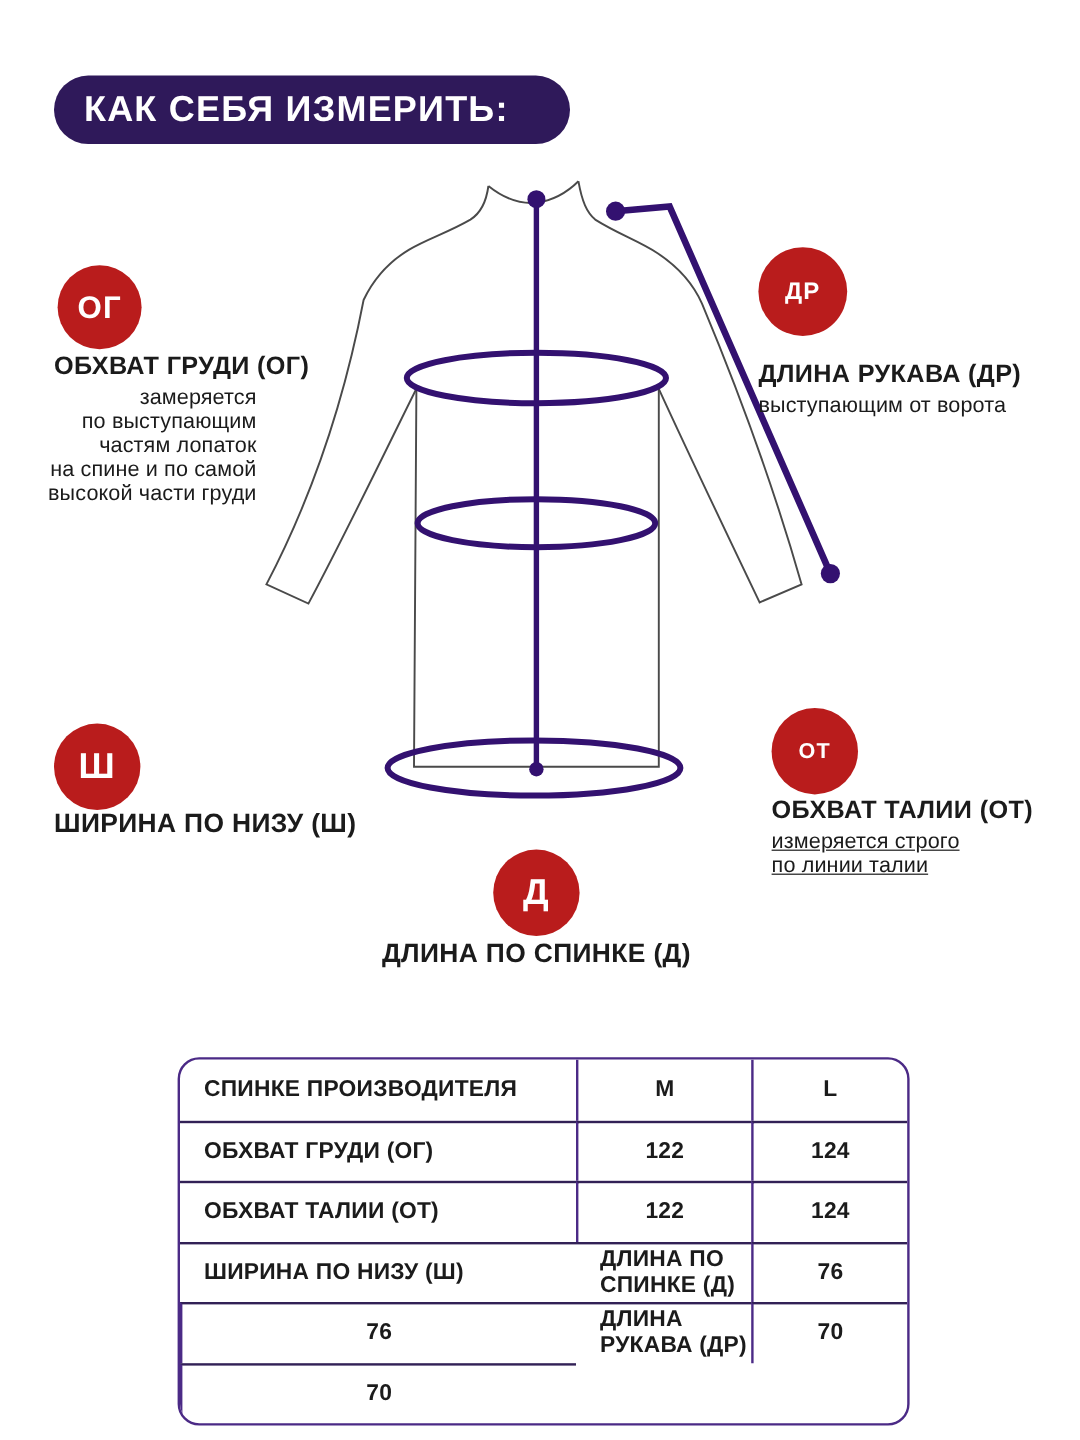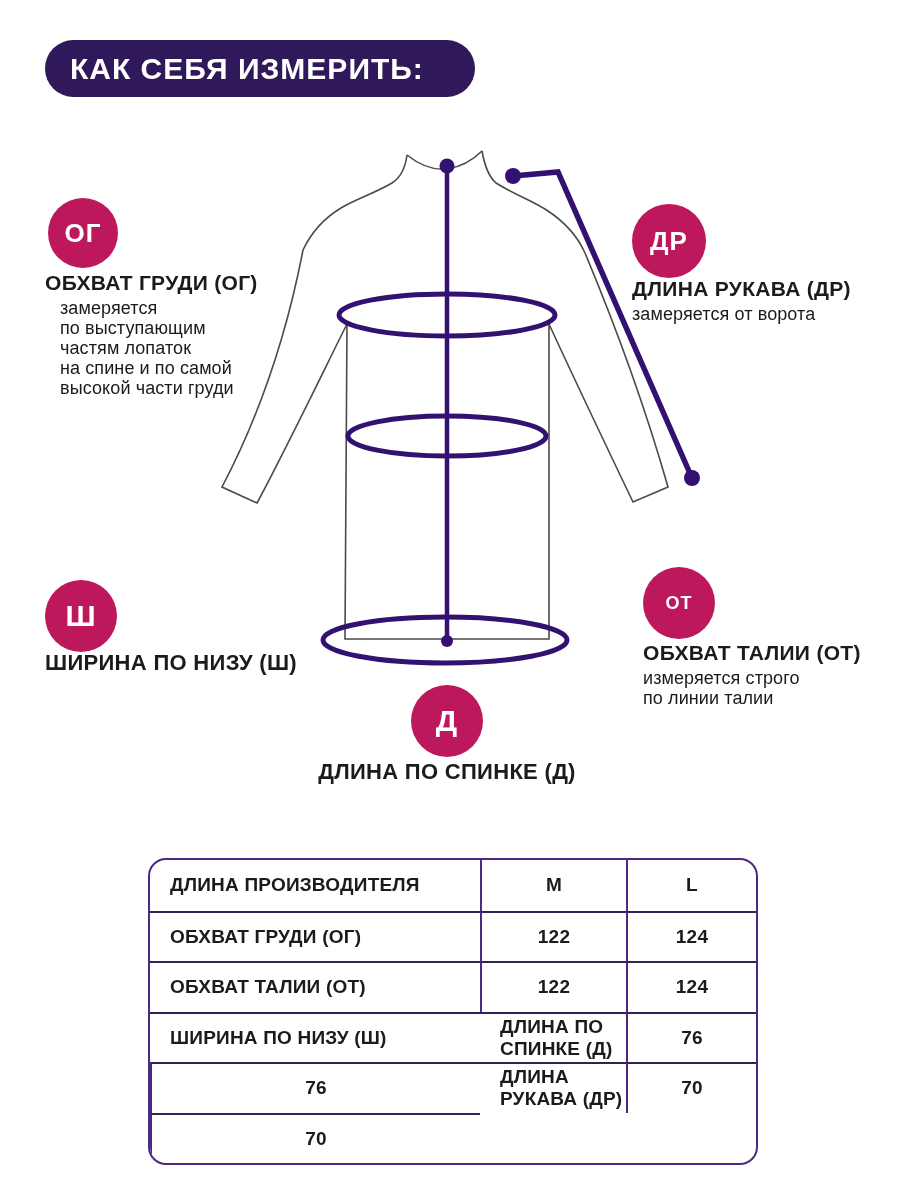--- a/index.html
+++ b/index.html
@@ -1,51 +1,51 @@
 <!DOCTYPE html>
 <html><head>
 <meta charset="utf-8">
 <style>
   html,body{margin:0;padding:0;}
   body{
     width:900px;height:1200px;background:#ffffff;position:relative;overflow:hidden;
     font-family:"Liberation Sans","DejaVu Sans",sans-serif;color:#1b1b1b;
   }
-  .abs{position:absolute;}
+  .abs{position:absolute;margin-top:23px;}
   
   .header-pill{
     left:45px;top:40px;width:430px;height:57px;border-radius:29px;
     background:#2f195a;color:#fff;display:flex;align-items:center;
     padding-left:25px;box-sizing:border-box;
     font-size:30px;font-weight:700;letter-spacing:1px;white-space:nowrap;
   }
   
   .badge{
-    border-radius:50%;background:#be185d;color:#fff;
+    border-radius:50%;background:#b91c1c;color:#fff;
     display:flex;align-items:center;justify-content:center;
     font-weight:700;letter-spacing:1px;
   }
   .badge-og{left:48px;top:198px;width:70px;height:70px;font-size:26px;}
-  .badge-dr{left:632px;top:204px;width:74px;height:74px;font-size:26px;}
+  .badge-dr{left:632px;top:183px;width:74px;height:74px;font-size:20px;}
   .badge-sh{left:45px;top:580px;width:72px;height:72px;font-size:30px;}
   .badge-ot{left:643px;top:567px;width:72px;height:72px;font-size:18px;}
   .badge-d{left:411px;top:685px;width:72px;height:72px;font-size:30px;}
   .m-title{
     font-size:21px;font-weight:700;letter-spacing:.3px;white-space:nowrap;
   }
   .m-desc{
     font-size:18px;line-height:20px;white-space:pre-line;letter-spacing:.1px;
   }
   .t-og{left:45px;top:271px;}
-  .d-og{left:60px;top:298px;}
+  .d-og{left:40px;top:298px;text-align:right;}
   .t-dr{left:632px;top:277px;}
   .d-dr{left:632px;top:304px;}
   .t-sh{left:45px;top:650px;font-size:22px;}
   .t-ot{left:643px;top:641px;}
-  .d-ot{left:643px;top:668px;}
+  .d-ot{left:643px;top:668px;text-decoration:underline;}
   .t-d{left:277px;top:759px;width:340px;text-align:center;font-size:22px;}
   
   .size-table{
     left:148px;top:858px;width:610px;height:307px;box-sizing:border-box;
     border:2px solid #4b2a86;border-radius:18px;overflow:hidden;background:#fff;
     display:grid;grid-template-columns:330px 146px 1fr;grid-template-rows:repeat(6,1fr);
   }
   .st-cell{
     display:flex;align-items:center;font-weight:700;font-size:19px;letter-spacing:.2px;
     border-top:2px solid #322156;box-sizing:border-box;
@@ -90,35 +90,35 @@
 <div class="abs badge badge-og">ОГ</div>
 <div class="abs m-title t-og">ОБХВАТ ГРУДИ (ОГ)</div>
 <div class="abs m-desc d-og">замеряется
 по выступающим
 частям лопаток
 на спине и по самой
 высокой части груди</div>
 
 <div class="abs badge badge-dr">ДР</div>
 <div class="abs m-title t-dr">ДЛИНА РУКАВА (ДР)</div>
-<div class="abs m-desc d-dr">замеряется от ворота</div>
+<div class="abs m-desc d-dr">выступающим от ворота</div>
 
 <div class="abs badge badge-sh">Ш</div>
 <div class="abs m-title t-sh">ШИРИНА ПО НИЗУ (Ш)</div>
 
 <div class="abs badge badge-ot">ОТ</div>
 <div class="abs m-title t-ot">ОБХВАТ ТАЛИИ (ОТ)</div>
 <div class="abs m-desc d-ot">измеряется строго
 по линии талии</div>
 
 <div class="abs badge badge-d">Д</div>
 <div class="abs m-title t-d">ДЛИНА ПО СПИНКЕ (Д)</div>
 
 <div class="abs size-table">
-  <div class="st-cell st-row0 st-label">ДЛИНА ПРОИЗВОДИТЕЛЯ</div>
+  <div class="st-cell st-row0 st-label">СПИНКЕ ПРОИЗВОДИТЕЛЯ</div>
   <div class="st-cell st-row0 st-val st-colsep">M</div>
   <div class="st-cell st-row0 st-val st-colsep">L</div>
 
   <div class="st-cell st-label">ОБХВАТ ГРУДИ (ОГ)</div>
   <div class="st-cell st-val st-colsep">122</div>
   <div class="st-cell st-val st-colsep">124</div>
 
   <div class="st-cell st-label">ОБХВАТ ТАЛИИ (ОТ)</div>
   <div class="st-cell st-val st-colsep">122</div>
   <div class="st-cell st-val st-colsep">124</div>

